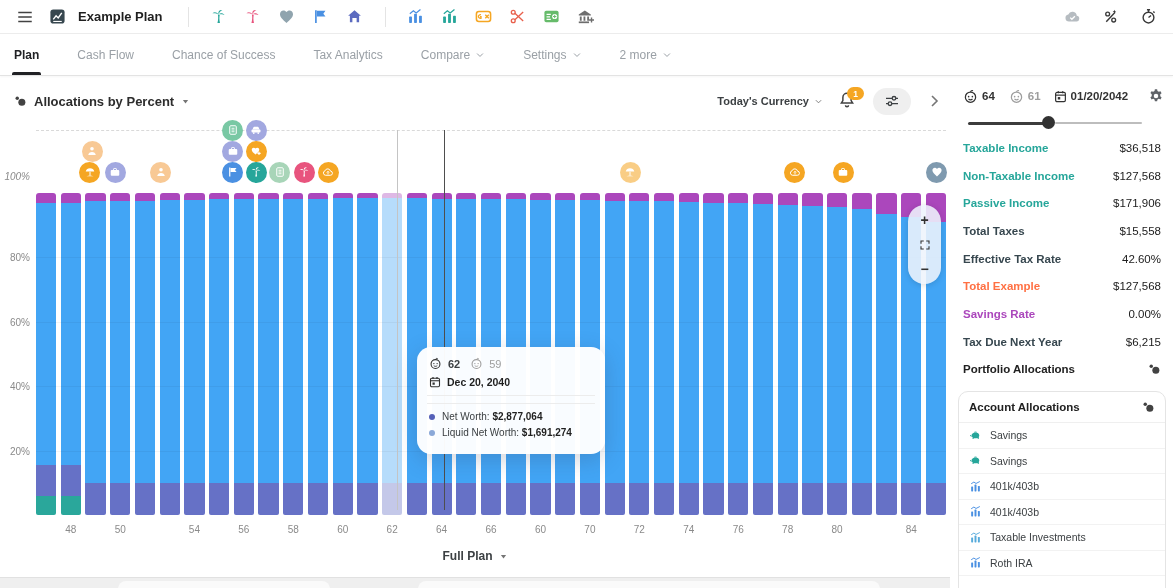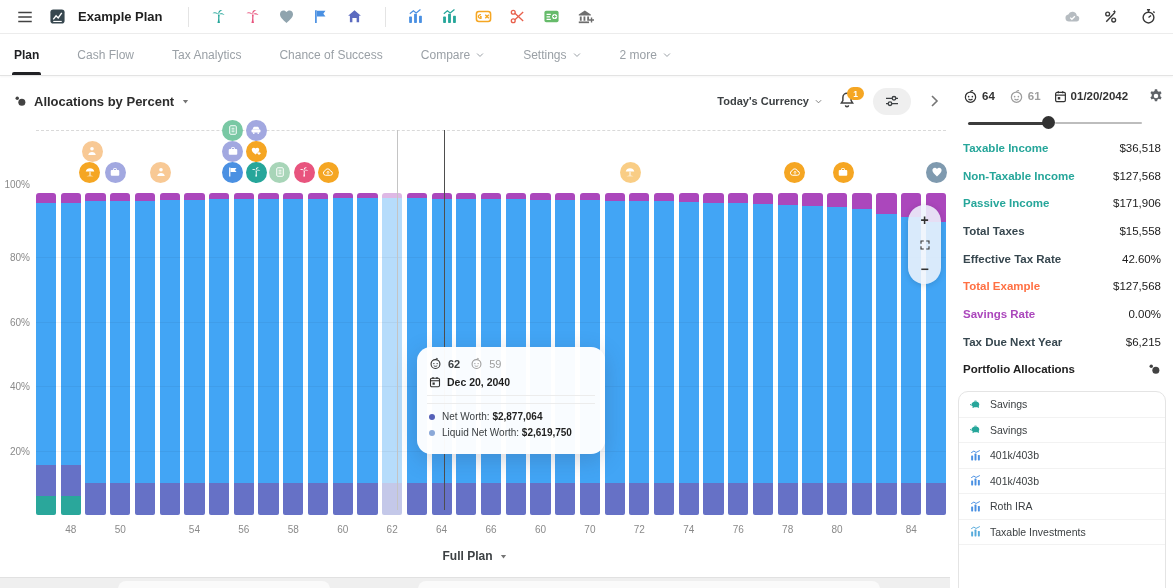--- a/index.html
+++ b/index.html
@@ -364,24 +364,24 @@
 </header>
 
 <nav class="tabs" id="tabs">
     <div class="tab active">
       <span>Plan</span>
     </div>
     <div class="tab">
       <span>Cash Flow</span>
     </div>
     <div class="tab">
+      <span>Chance of Success</span>
+    </div>
+    <div class="tab">
       <span>Tax Analytics</span>
-    </div>
-    <div class="tab">
-      <span>Chance of Success</span>
     </div>
     <div class="tab">
       <span>Compare</span>
       <svg class="ic">
         <use href="#i-chev-d"></use>
       </svg>
     </div>
     <div class="tab">
       <span>Settings</span>
       <svg class="ic">
@@ -426,21 +426,21 @@
           </svg>
       </div>
       <svg class="ic chev">
           <use href="#i-chev-r"></use>
         </svg>
     </div>
   </div>
 
   <div class="dash"></div>
   <div id="yticks">
-      <div class="yt" style="top: 103px;">100%</div>
+      <div class="yt" style="top: 95px; font-style: italic;">100%</div>
       <div class="yt" style="top: 176.4px;">80%</div>
       <div class="yt" style="top: 240.8px;">60%</div>
       <div class="yt" style="top: 305.2px;">40%</div>
       <div class="yt" style="top: 369.6px;">20%</div>
     </div>
   <div id="grid">
       <div class="gl" style="top: 181.4px;"></div>
       <div class="gl" style="top: 245.8px;"></div>
       <div class="gl" style="top: 310.2px;"></div>
       <div class="gl" style="top: 374.6px;"></div>
@@ -836,21 +836,21 @@
     </div>
     <hr>
     <hr>
     <div id="tt-totals">
         <div class="dotrow">
           <span class="dot" style="background: rgb(85, 96, 184);"></span>
           <span>Net Worth: <b>$2,877,064</b></span>
         </div>
         <div class="dotrow">
           <span class="dot" style="background: rgb(138, 168, 216);"></span>
-          <span>Liquid Net Worth: <b>$2,619,750</b></span>
+          <span>Liquid Net Worth: <b>$1,691,274</b></span>
         </div>
       </div>
   </div>
 
   <div class="zoomctl">
     <div class="zbtn">+</div>
     <div class="zbtn">
         <svg class="ic">
           <use href="#i-expand"></use>
         </svg>
@@ -932,20 +932,26 @@
       </div>
       <div class="mrow">
         <span class="lab dark" style="color: rgb(33, 33, 33);">Portfolio Allocations</span>
         <svg class="ic" style="color: rgb(66, 66, 66); width: 13px; height: 13px;">
           <use href="#i-bubble"></use>
         </svg>
       </div>
     </div>
 
   <div class="acct">
+    <div class="acct-head">
+      <span>Account Allocations</span>
+      <svg class="ic bub">
+          <use href="#i-bubble"></use>
+        </svg>
+    </div>
     <div id="acct-items">
         <div class="arow">
           <svg class="ic" style="color: rgb(38, 166, 154); width: 13px; height: 13px;">
             <use href="#i-piggy"></use>
           </svg>
           <span>Savings</span>
         </div>
         <div class="arow">
           <svg class="ic" style="color: rgb(38, 166, 154); width: 13px; height: 13px;">
             <use href="#i-piggy"></use>
@@ -958,31 +964,31 @@
           </svg>
           <span>401k/403b</span>
         </div>
         <div class="arow">
           <svg class="ic" style="color: rgb(74, 144, 226); width: 13px; height: 13px;">
             <use href="#i-invest"></use>
           </svg>
           <span>401k/403b</span>
         </div>
         <div class="arow">
+          <svg class="ic" style="color: rgb(86, 170, 219); width: 13px; height: 13px;">
+            <use href="#i-invest"></use>
+          </svg>
+          <span>Taxable Investments</span>
+        </div>
+        <div class="arow">
           <svg class="ic" style="color: rgb(74, 144, 226); width: 13px; height: 13px;">
             <use href="#i-invest"></use>
           </svg>
           <span>Roth IRA</span>
         </div>
-        <div class="arow">
-          <svg class="ic" style="color: rgb(86, 170, 219); width: 13px; height: 13px;">
-            <use href="#i-invest"></use>
-          </svg>
-          <span>Taxable Investments</span>
-        </div>
       </div>
   </div>
 </aside>
 
 <footer class="strip">
   <i style="left:118px;width:212px"></i>
   <i style="left:418px;width:462px"></i>
 </footer>
 
 </body></html>

